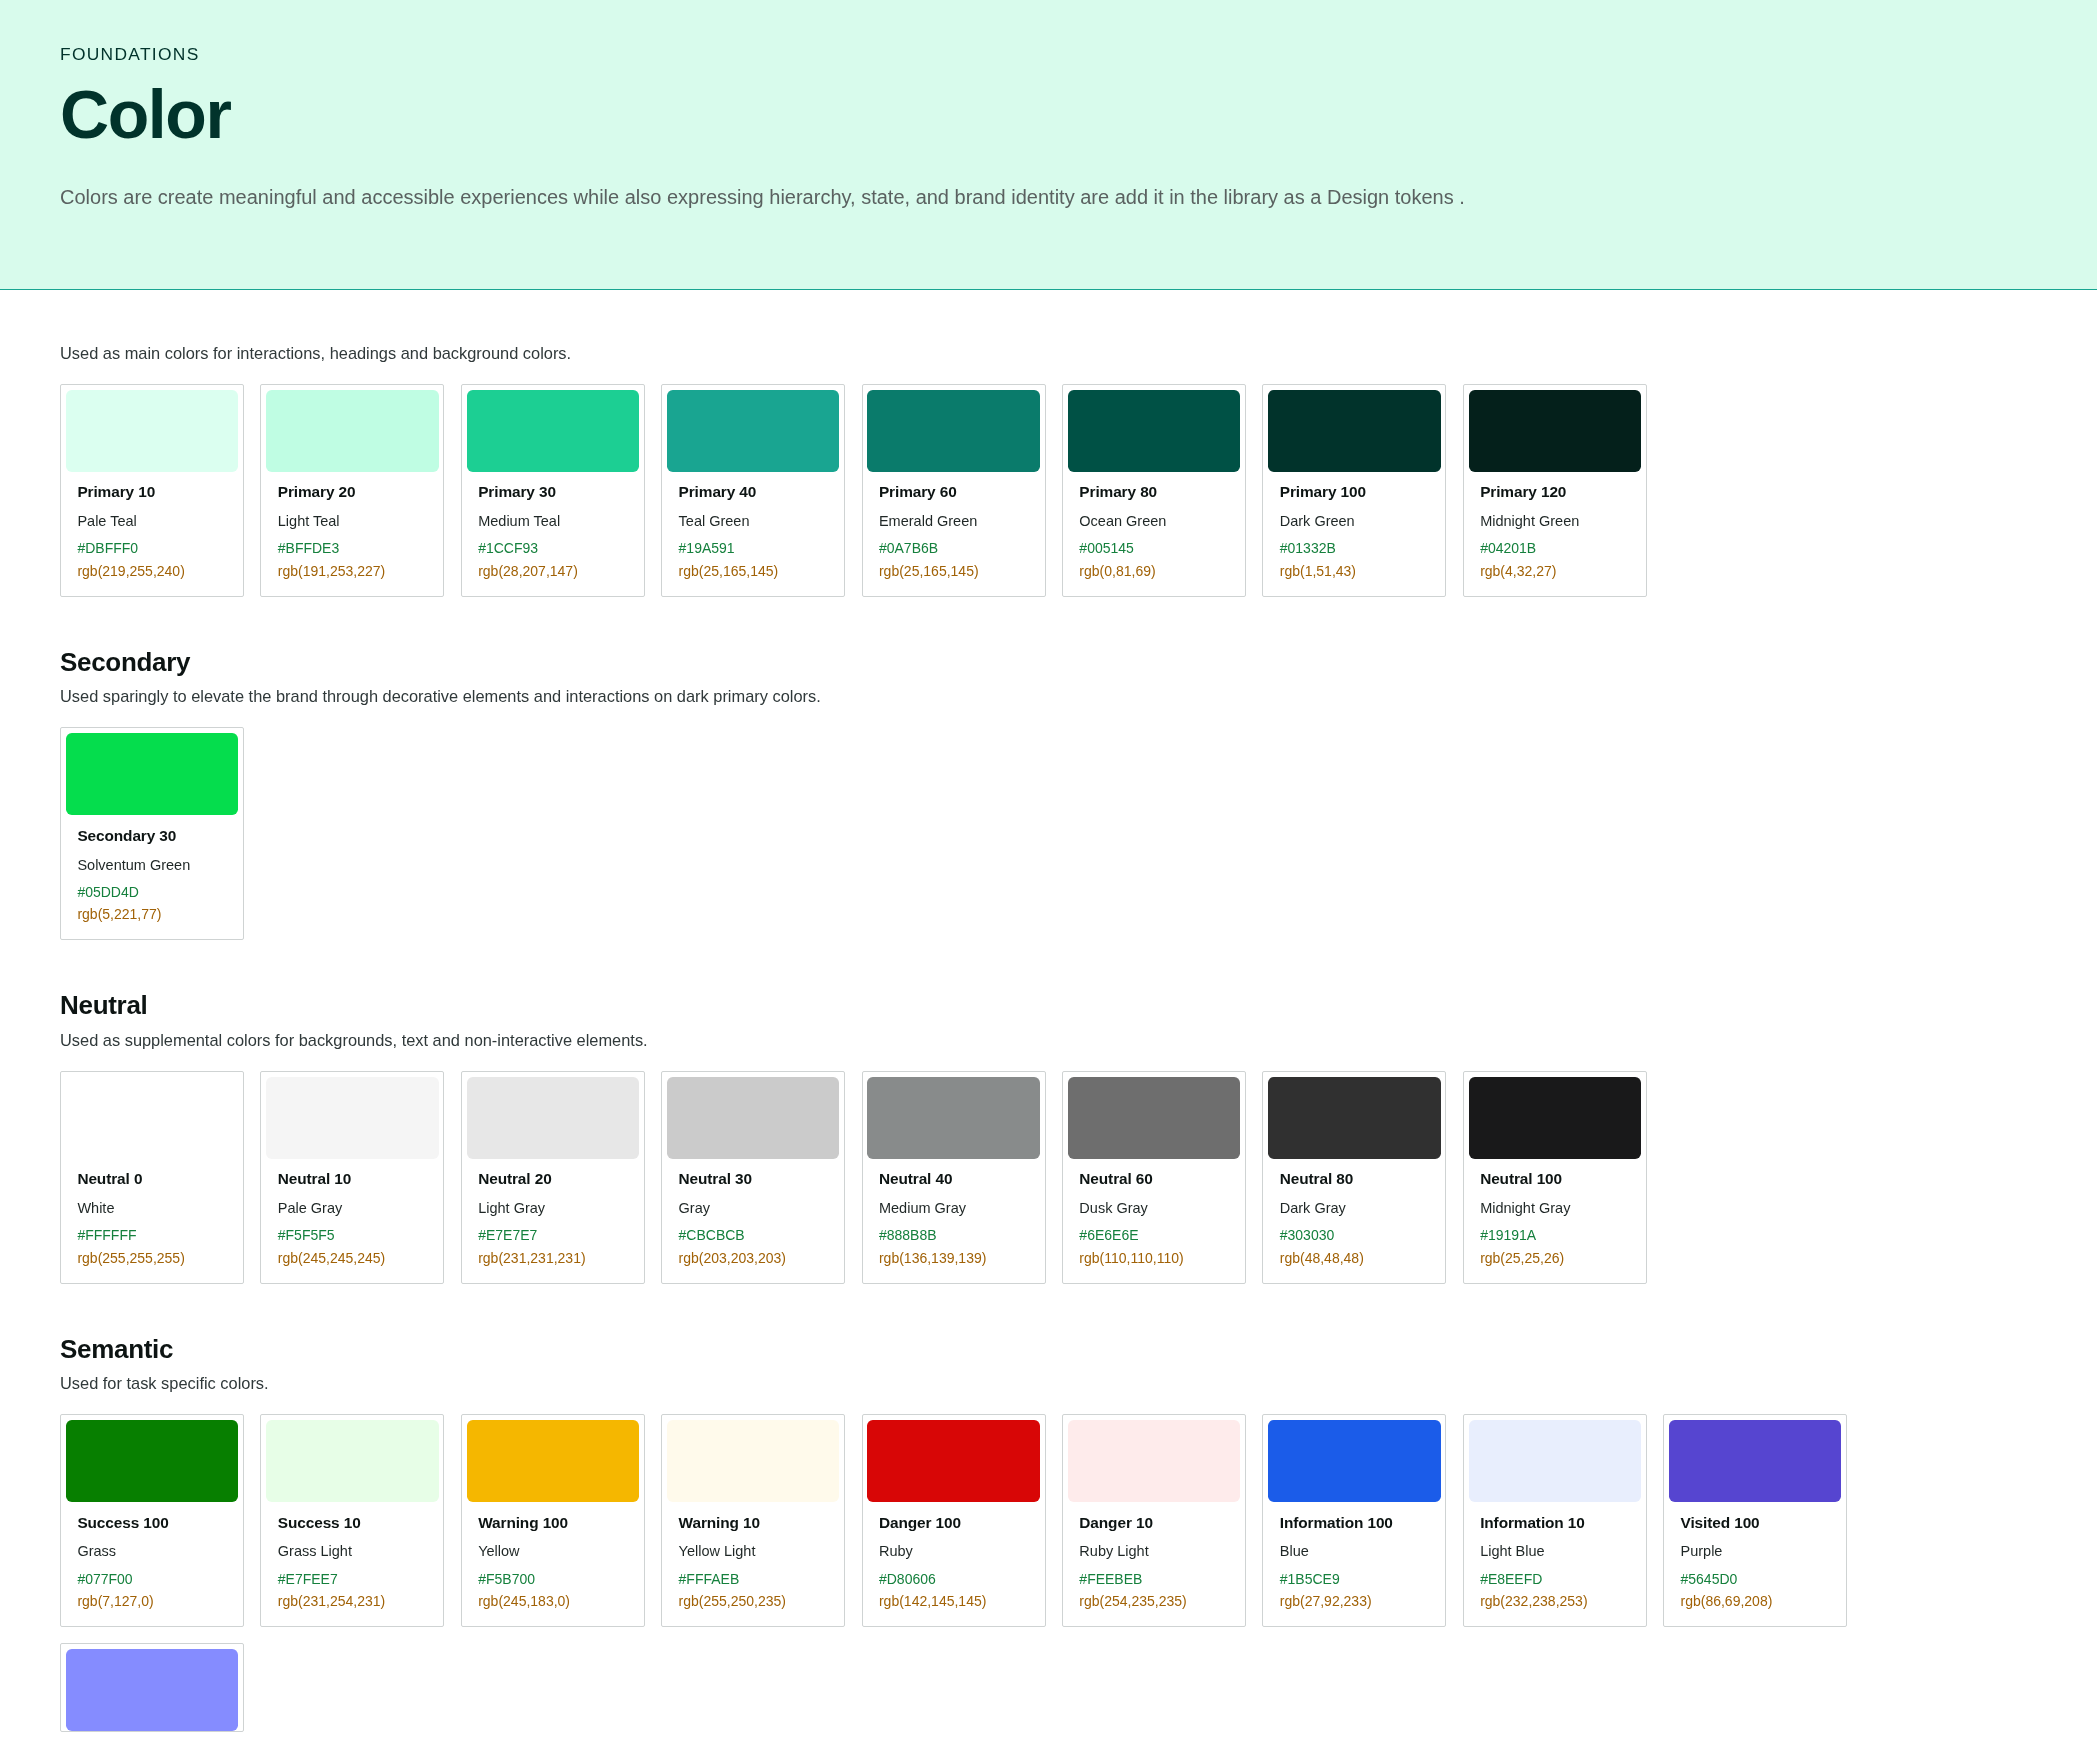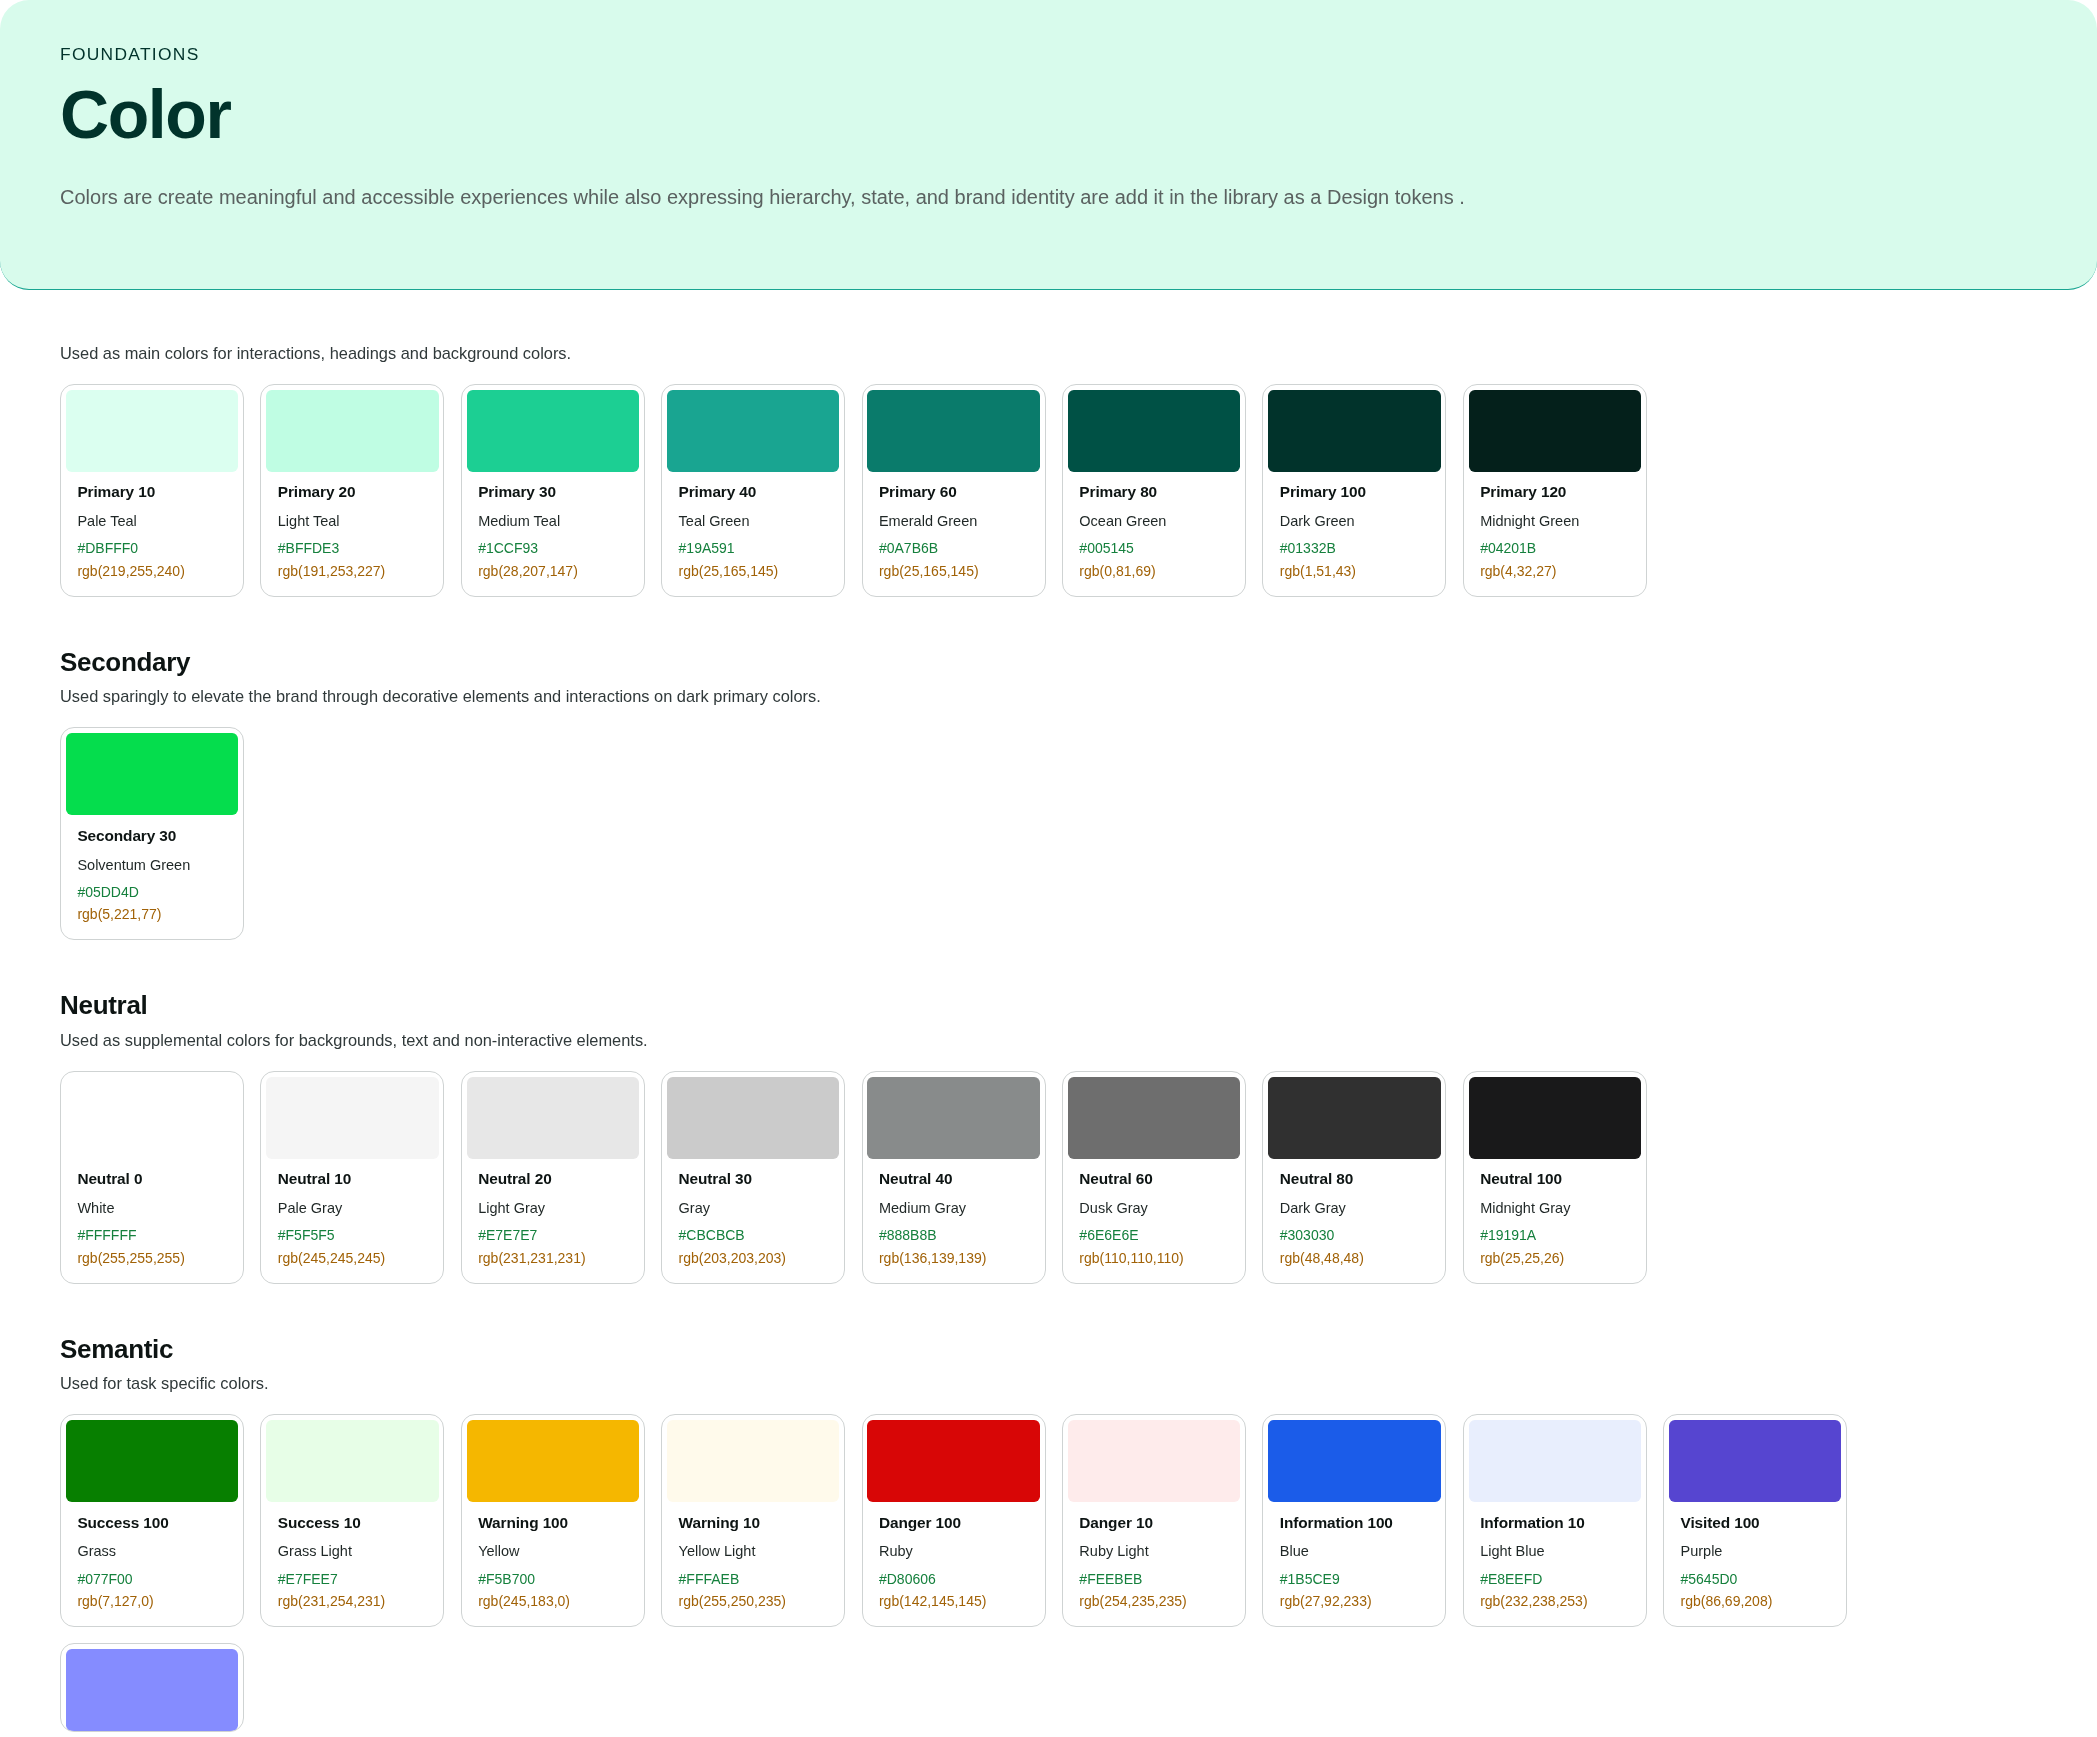--- a/index.html
+++ b/index.html
@@ -12,21 +12,20 @@
   }
 
   body { width: 2097px; min-height: 1738px; }
 
   
   .hero {
     background: #D8FBEC;
     border-bottom: 1.9px solid #19A591;
     padding: 44px 60px 39px 60px;
     min-height: 290px;
-    border-radius: 29px;
   }
   .hero-eyebrow {
     font-size: 17.4px;
     letter-spacing: 1.3px;
     color: #01332B;
     font-weight: 400;
     text-transform: uppercase;
     margin-bottom: 15.4px;
   }
   .hero-title {
@@ -68,21 +67,21 @@
   
   .swatch-grid {
     display: flex;
     flex-wrap: wrap;
     gap: 16.4px;
   }
 
   .swatch-card {
     width: 184px;
     border: 1px solid #cfd3d3;
-    border-radius: 14px;
+    border-radius: 2px;
     background: #ffffff;
     padding: 4.8px 4.8px 0 4.8px;
     overflow: hidden;
   }
 
   .swatch-chip {
     height: 82px;
     border-radius: 5.8px;
     width: 100%;
   }

